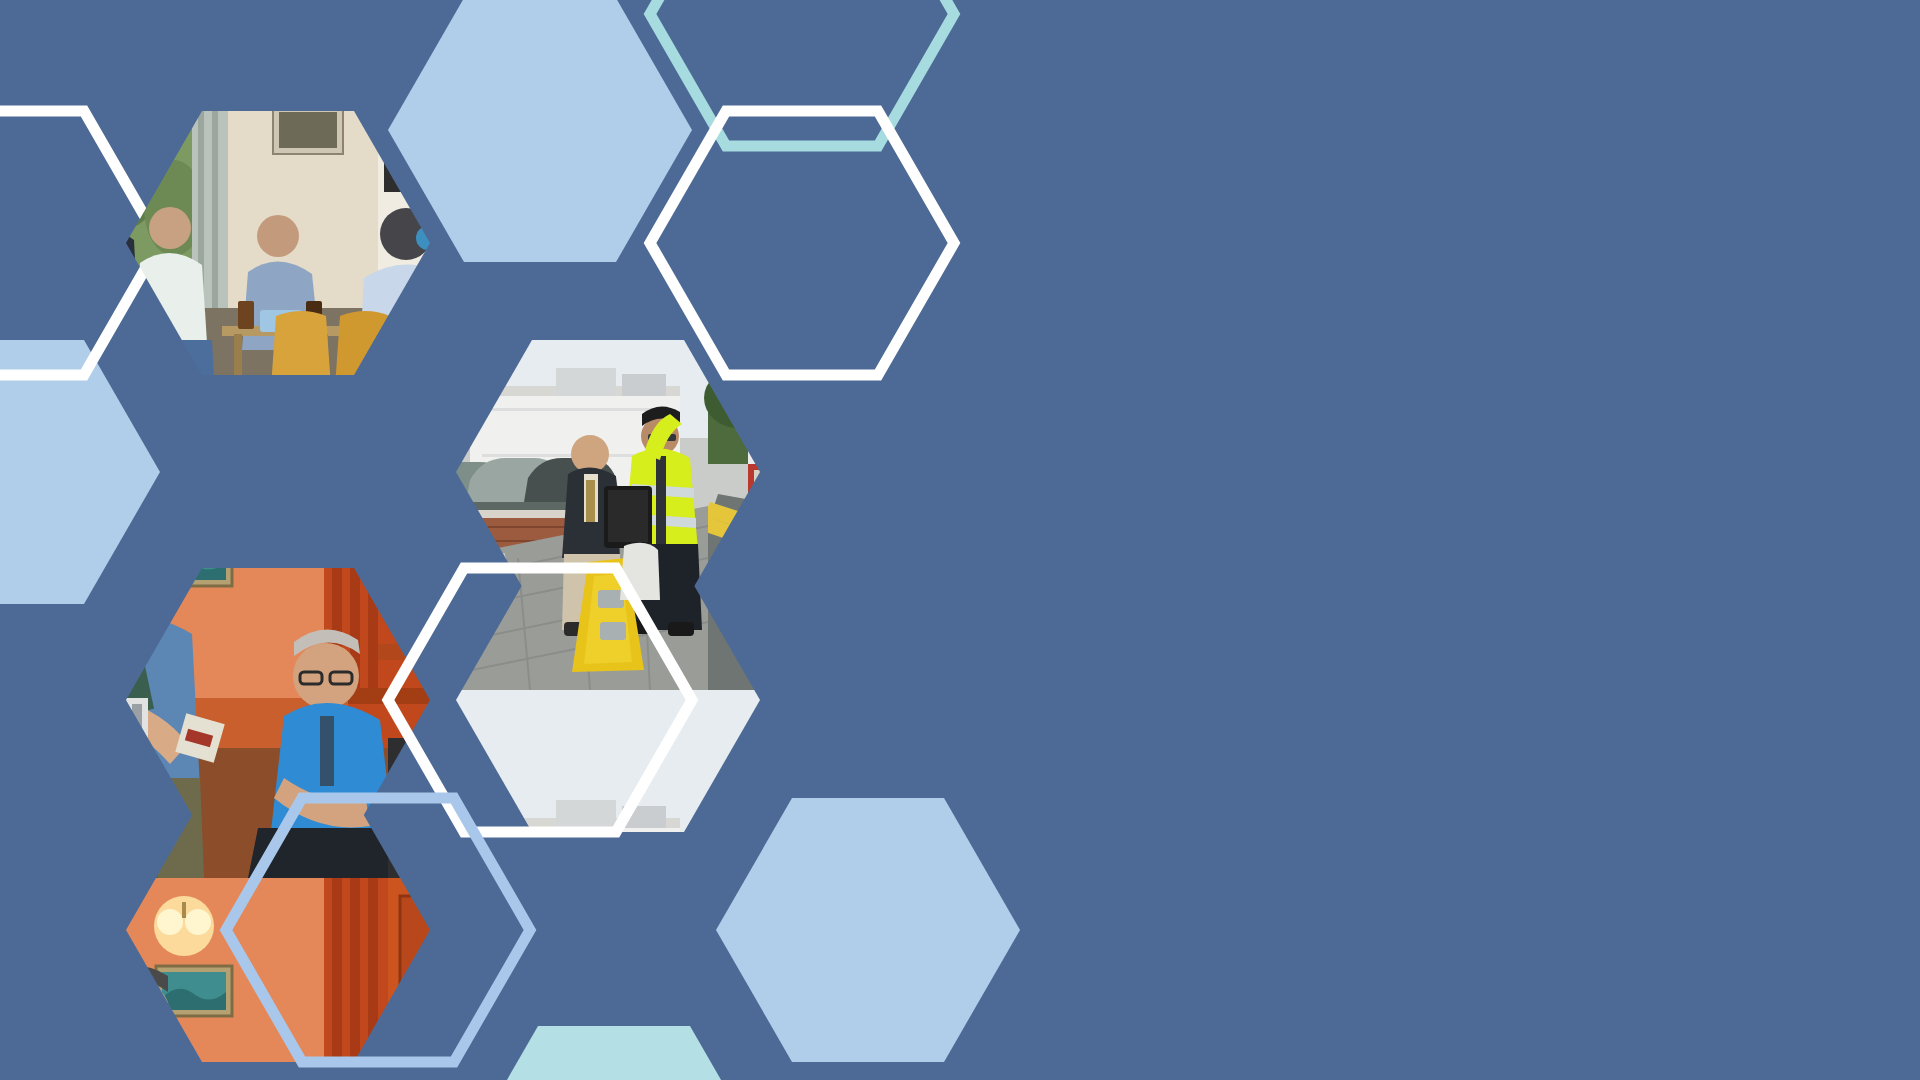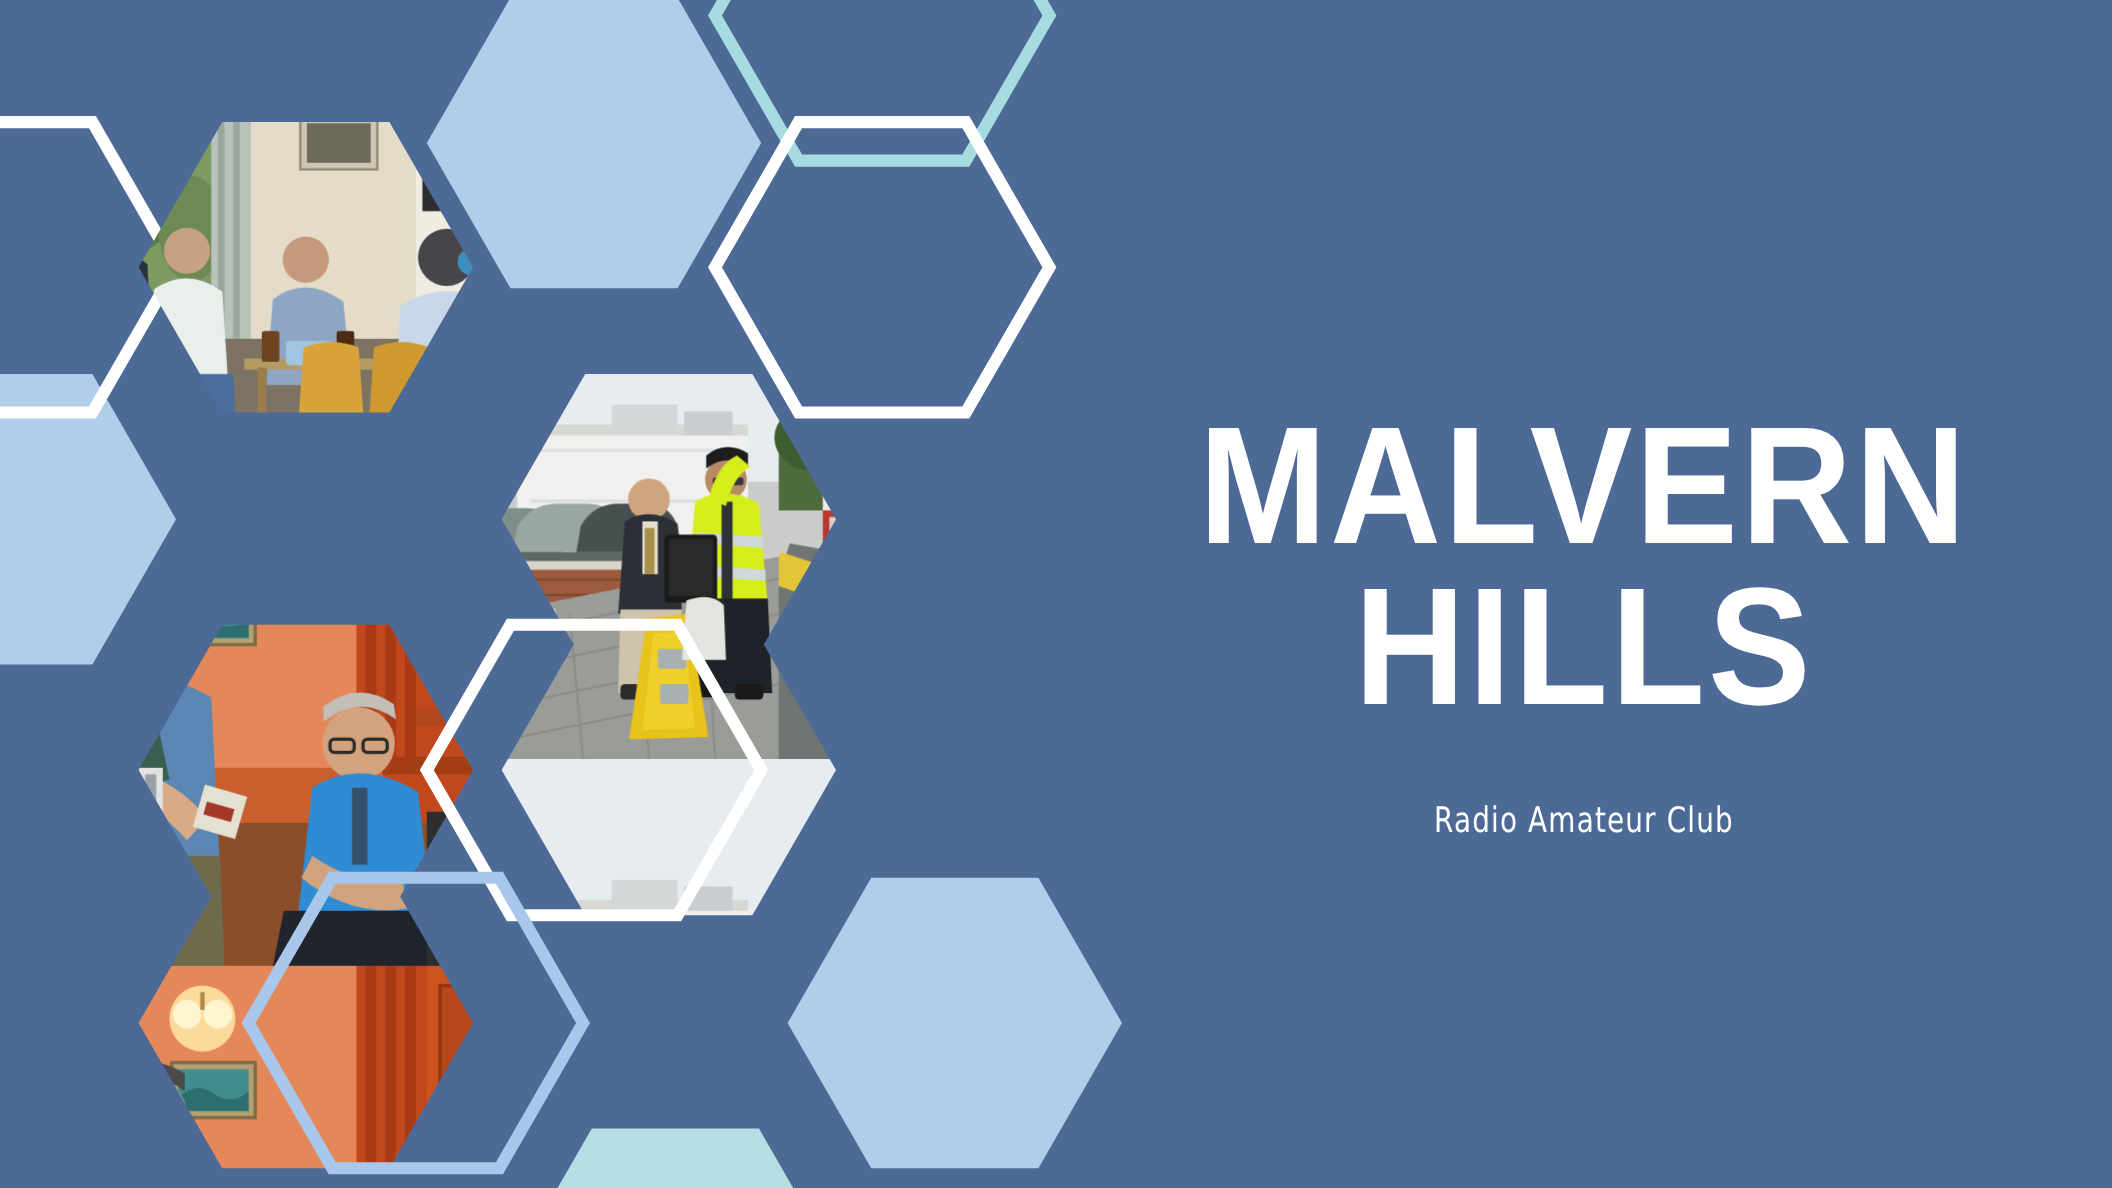--- a/index.html
+++ b/index.html
@@ -319,19 +319,14 @@
     <polygon points="388,700 464,568 616,568 692,700 616,832 464,832" fill="none" stroke="#ffffff" stroke-width="11"></polygon>
 
     <polygon points="226,930 302,798 454,798 530,930 454,1062 302,1062" fill="none" stroke="#a9c7ea" stroke-width="11"></polygon>
 
     <polygon points="462,1158 538,1026 690,1026 766,1158 690,1290 538,1290" fill="#b4dfe4"></polygon>
 
     <polygon points="716,930 792,798 944,798 1020,930 944,1062 792,1062" fill="#b0cee9"></polygon>
 
   </svg>
 
-  <div id="text-block">
-    <span class="title-line">MALVERN</span>
-    <span class="title-line">HILLS</span>
-    <span class="subtitle">Radio Amateur Club</span>
-  </div>
 
 </div>
 
 </body></html>

